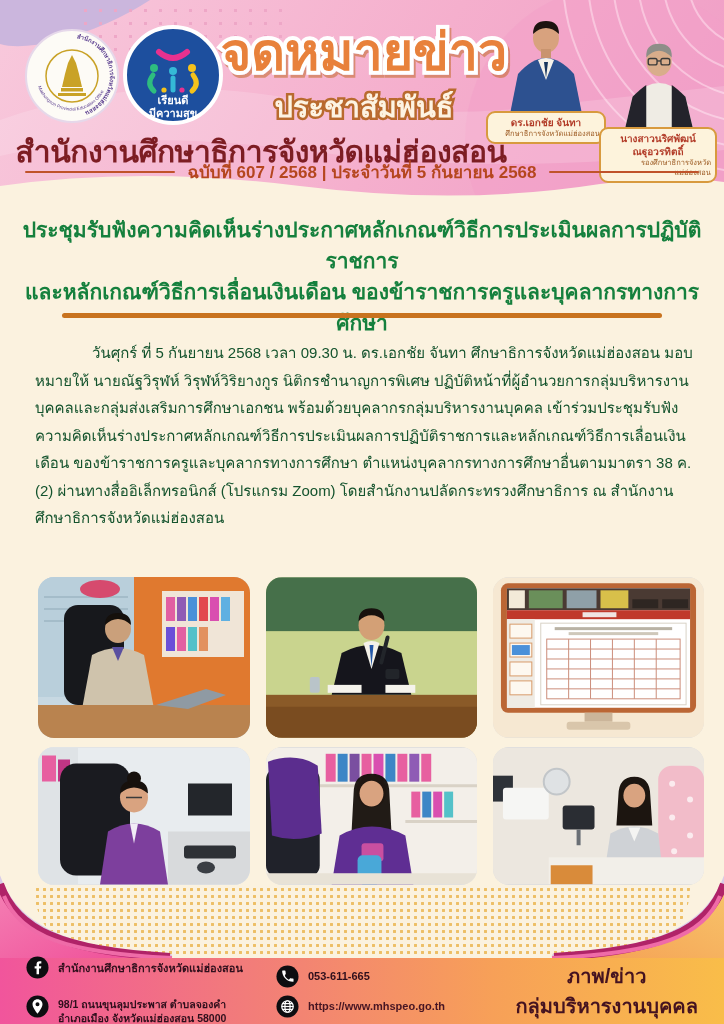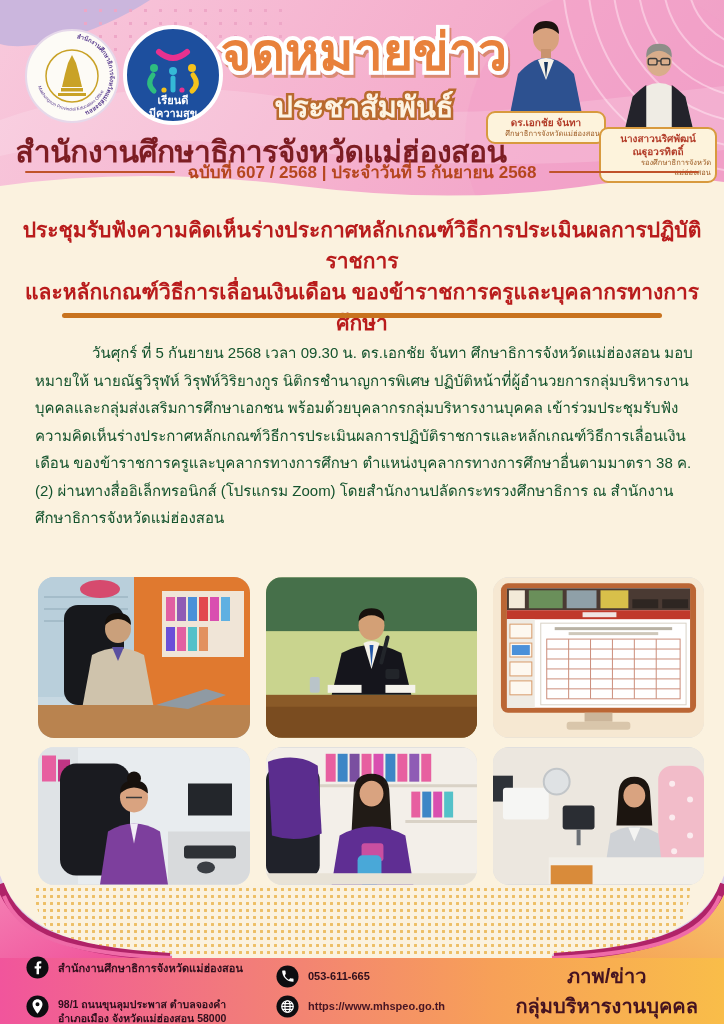--- a/index.html
+++ b/index.html
@@ -26,21 +26,21 @@
   .tag1{left:486px;top:111px;width:120px;}
   .tag2{left:599px;top:127px;width:118px;}
   .name-tag .nm{font-size:10px;font-weight:bold;color:#b23b28;}
   .name-tag .tt{font-size:7.5px;color:#9c5a22;text-align:right;}
   .issue-line{position:absolute;left:0;top:158px;width:100%;display:flex;align-items:center;
               justify-content:center;gap:12px;font-size:17px;font-weight:bold;color:#b5461e;}
   .issue-line::before,.issue-line::after{content:"";height:2px;width:150px;background:#c0532a;border-radius:2px;}
 
   
   .headline{position:absolute;left:8px;top:214px;width:708px;text-align:center;
-            font-size:21px;font-weight:bold;color:#b91c1c;line-height:31px;}
+            font-size:21px;font-weight:bold;color:#15803d;line-height:31px;}
   .divider{position:absolute;left:62px;top:313px;width:600px;height:5px;background:#c8731f;border-radius:3px;}
   .body-text{position:absolute;left:27px;top:331px;width:670px;margin:8px;
              font-size:15px;line-height:27.5px;color:#14532d;text-indent:57px;}
 
   
   .photo{position:absolute;border-radius:16px;overflow:hidden;background:#ddd;}
   .photo svg{display:block;width:100%;height:100%;}
   .ph1{left:38px;top:577px;width:212px;height:161px;}
   .ph2{left:266px;top:577px;width:211px;height:161px;}
   .ph3{left:493px;top:577px;width:211px;height:161px;}

